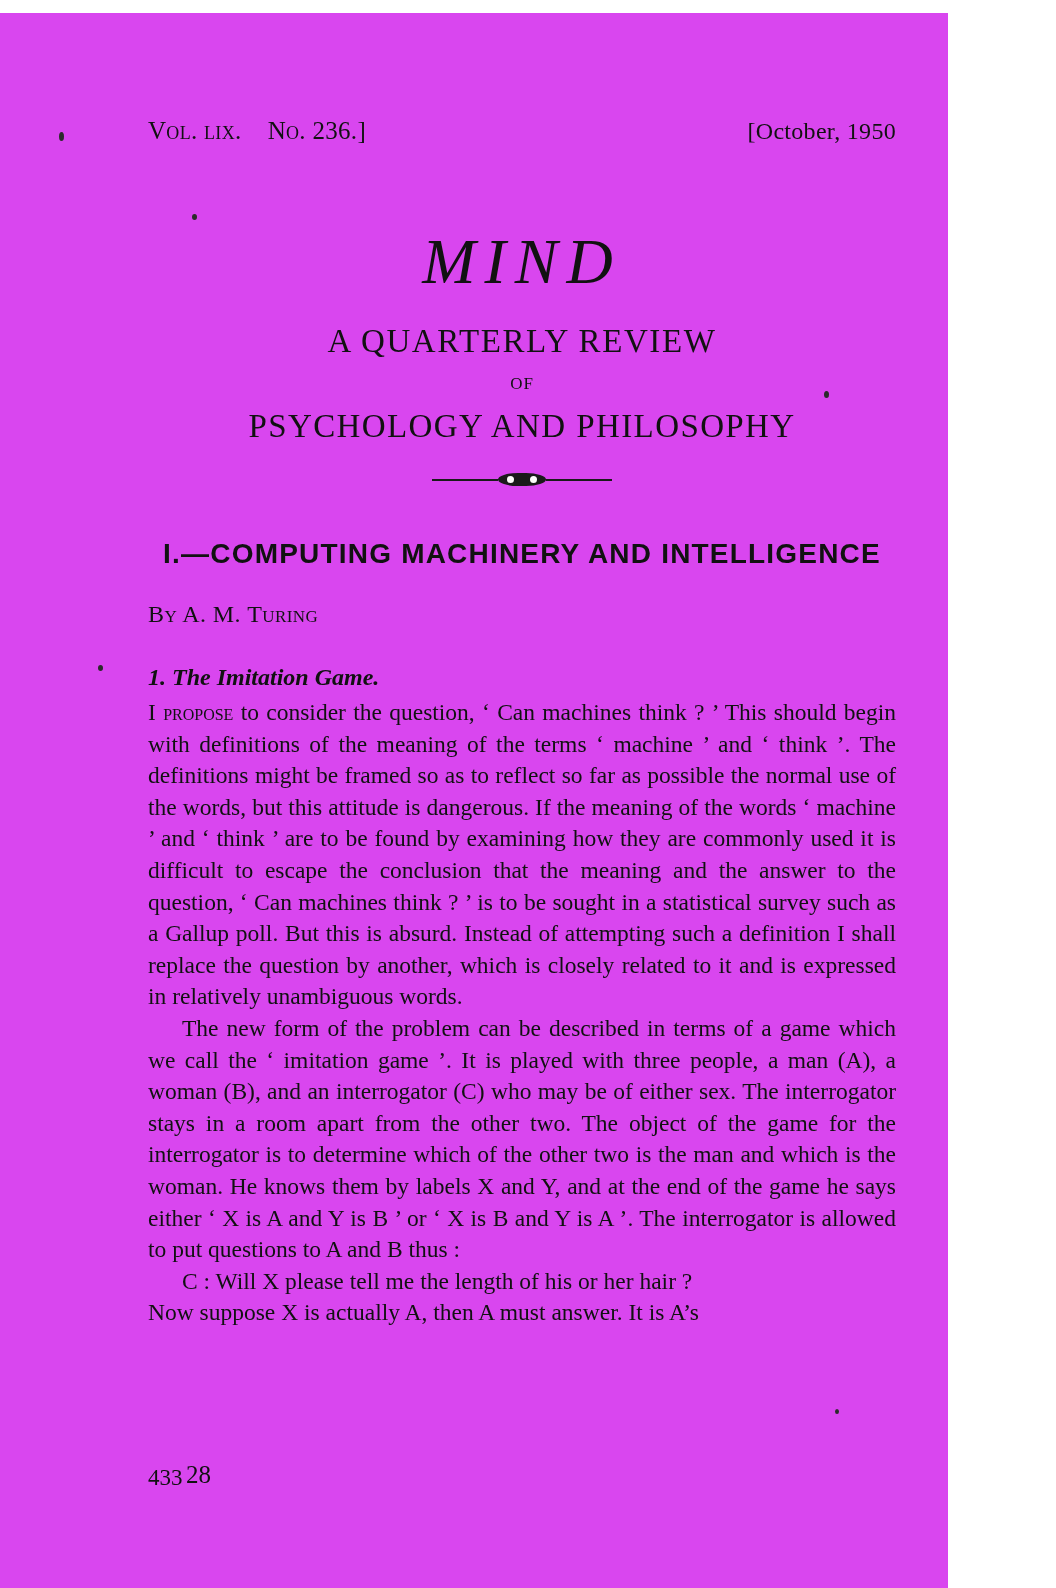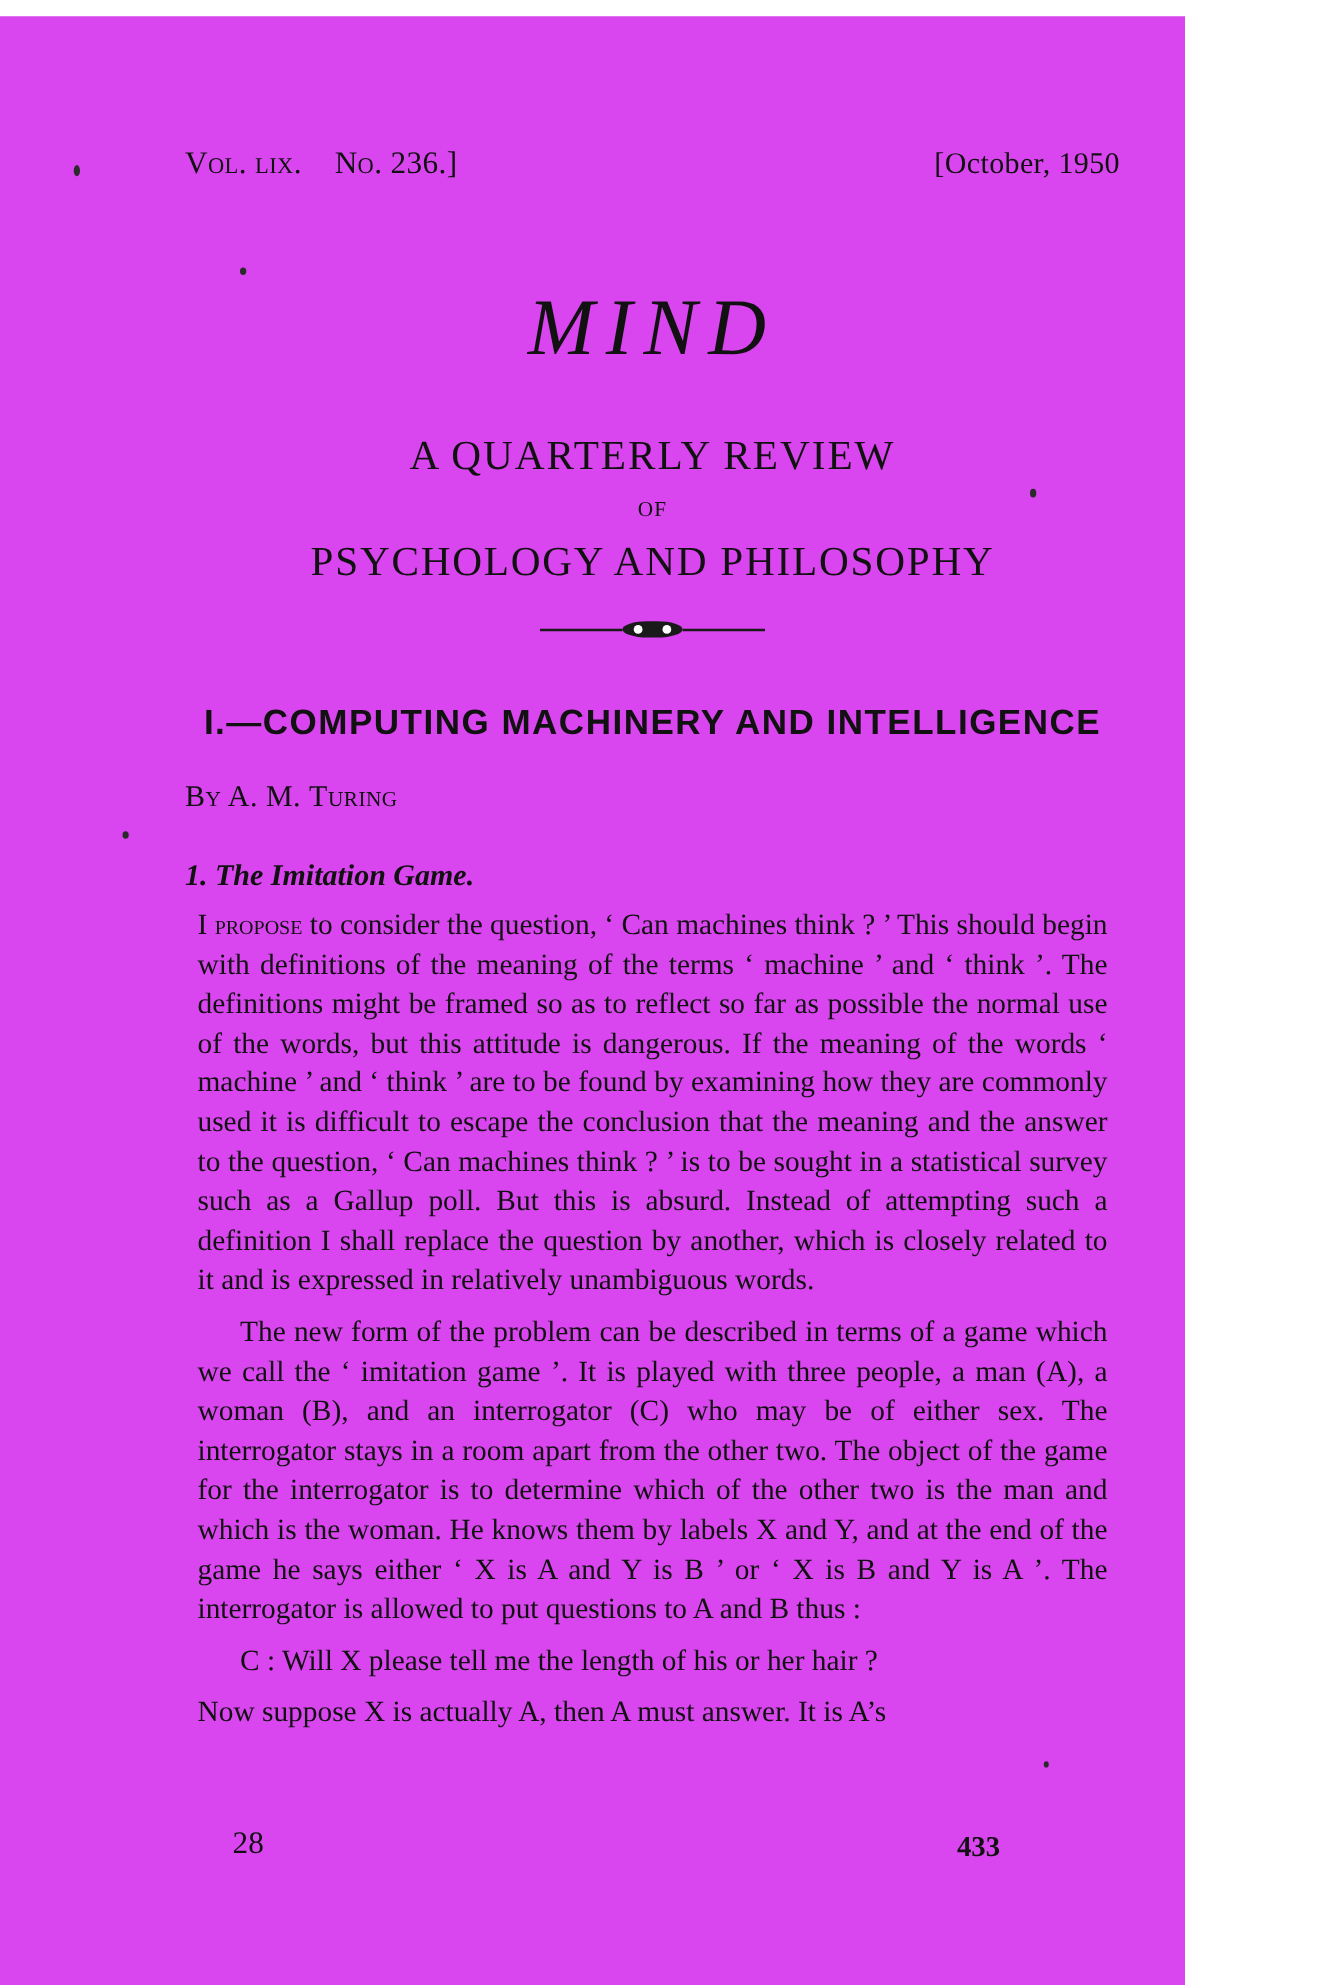--- a/index.html
+++ b/index.html
@@ -51,21 +51,21 @@
     font-size: 64px;
     letter-spacing: 9px;
     margin-top: 80px;
     font-weight: 400;
     font-style: italic;
   }
   .journal-sub1 {
     text-align: center;
     font-size: 33px;
     letter-spacing: 1.6px;
-    margin-top: 48px;
+    margin-top: 24px;
   }
   .journal-of {
     text-align: center;
     font-size: 17px;
     letter-spacing: 1px;
     margin-top: 14px;
   }
   .journal-sub2 {
     text-align: center;
     font-size: 33px;
@@ -134,21 +134,21 @@
     font-size: 24px;
     font-weight: bold;
     font-style: italic;
     margin-top: 36px;
     margin-bottom: 6px;
   }
   p.body {
     font-size: 23.5px;
     line-height: 1.345;
     text-align: justify;
-    margin: 10px;
+    margin: 0;
     hyphens: none;
   }
   p.body.indent {
     text-indent: 34px;
   }
   .smallcaps {
     font-variant: small-caps;
   }
 
   
@@ -163,23 +163,23 @@
     position: absolute;
     left: 38px;
     top: 0;
     font-size: 25px;
   }
   .folio {
     position: absolute;
     left: 0;
     right: 0;
     top: 4px;
-    text-align: right;
+    text-align: left;
     font-size: 23px;
-    font-weight: bold;
+    font-weight: normal;
   }
 
   
   .speck {
     position: absolute;
     background: #2b2b2b;
     border-radius: 50%;
   }
 </style>
 </head>

